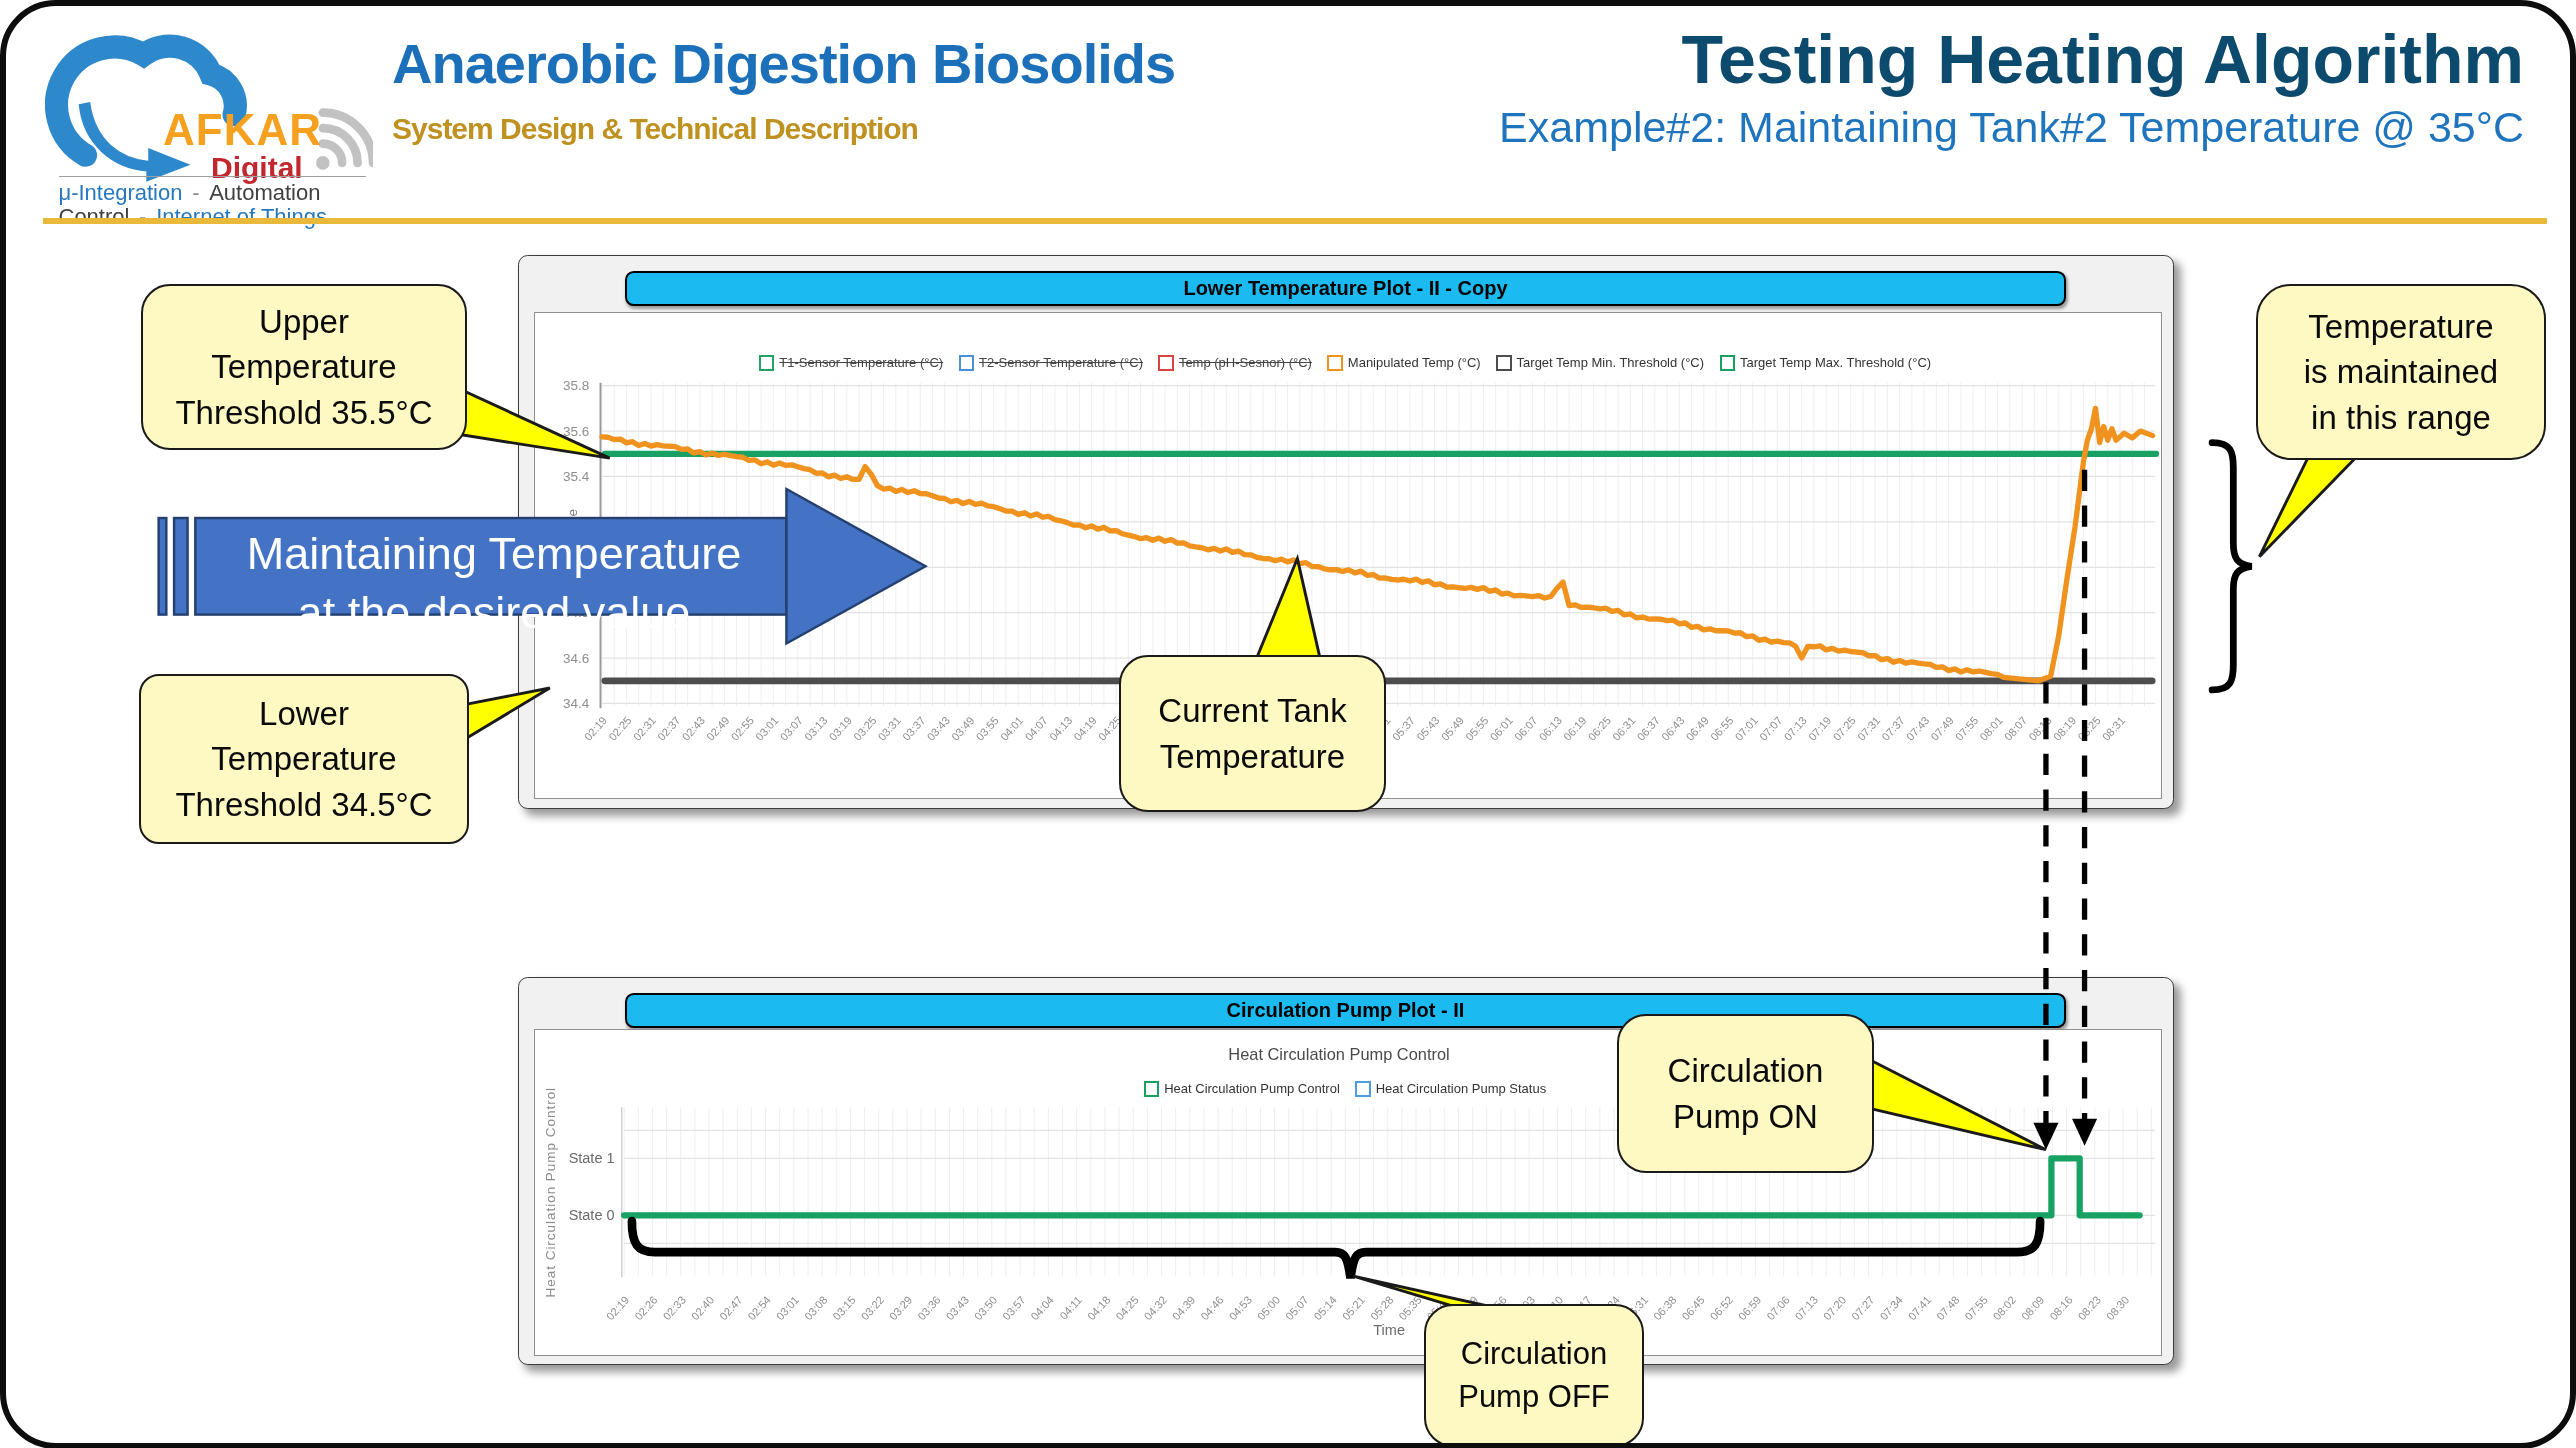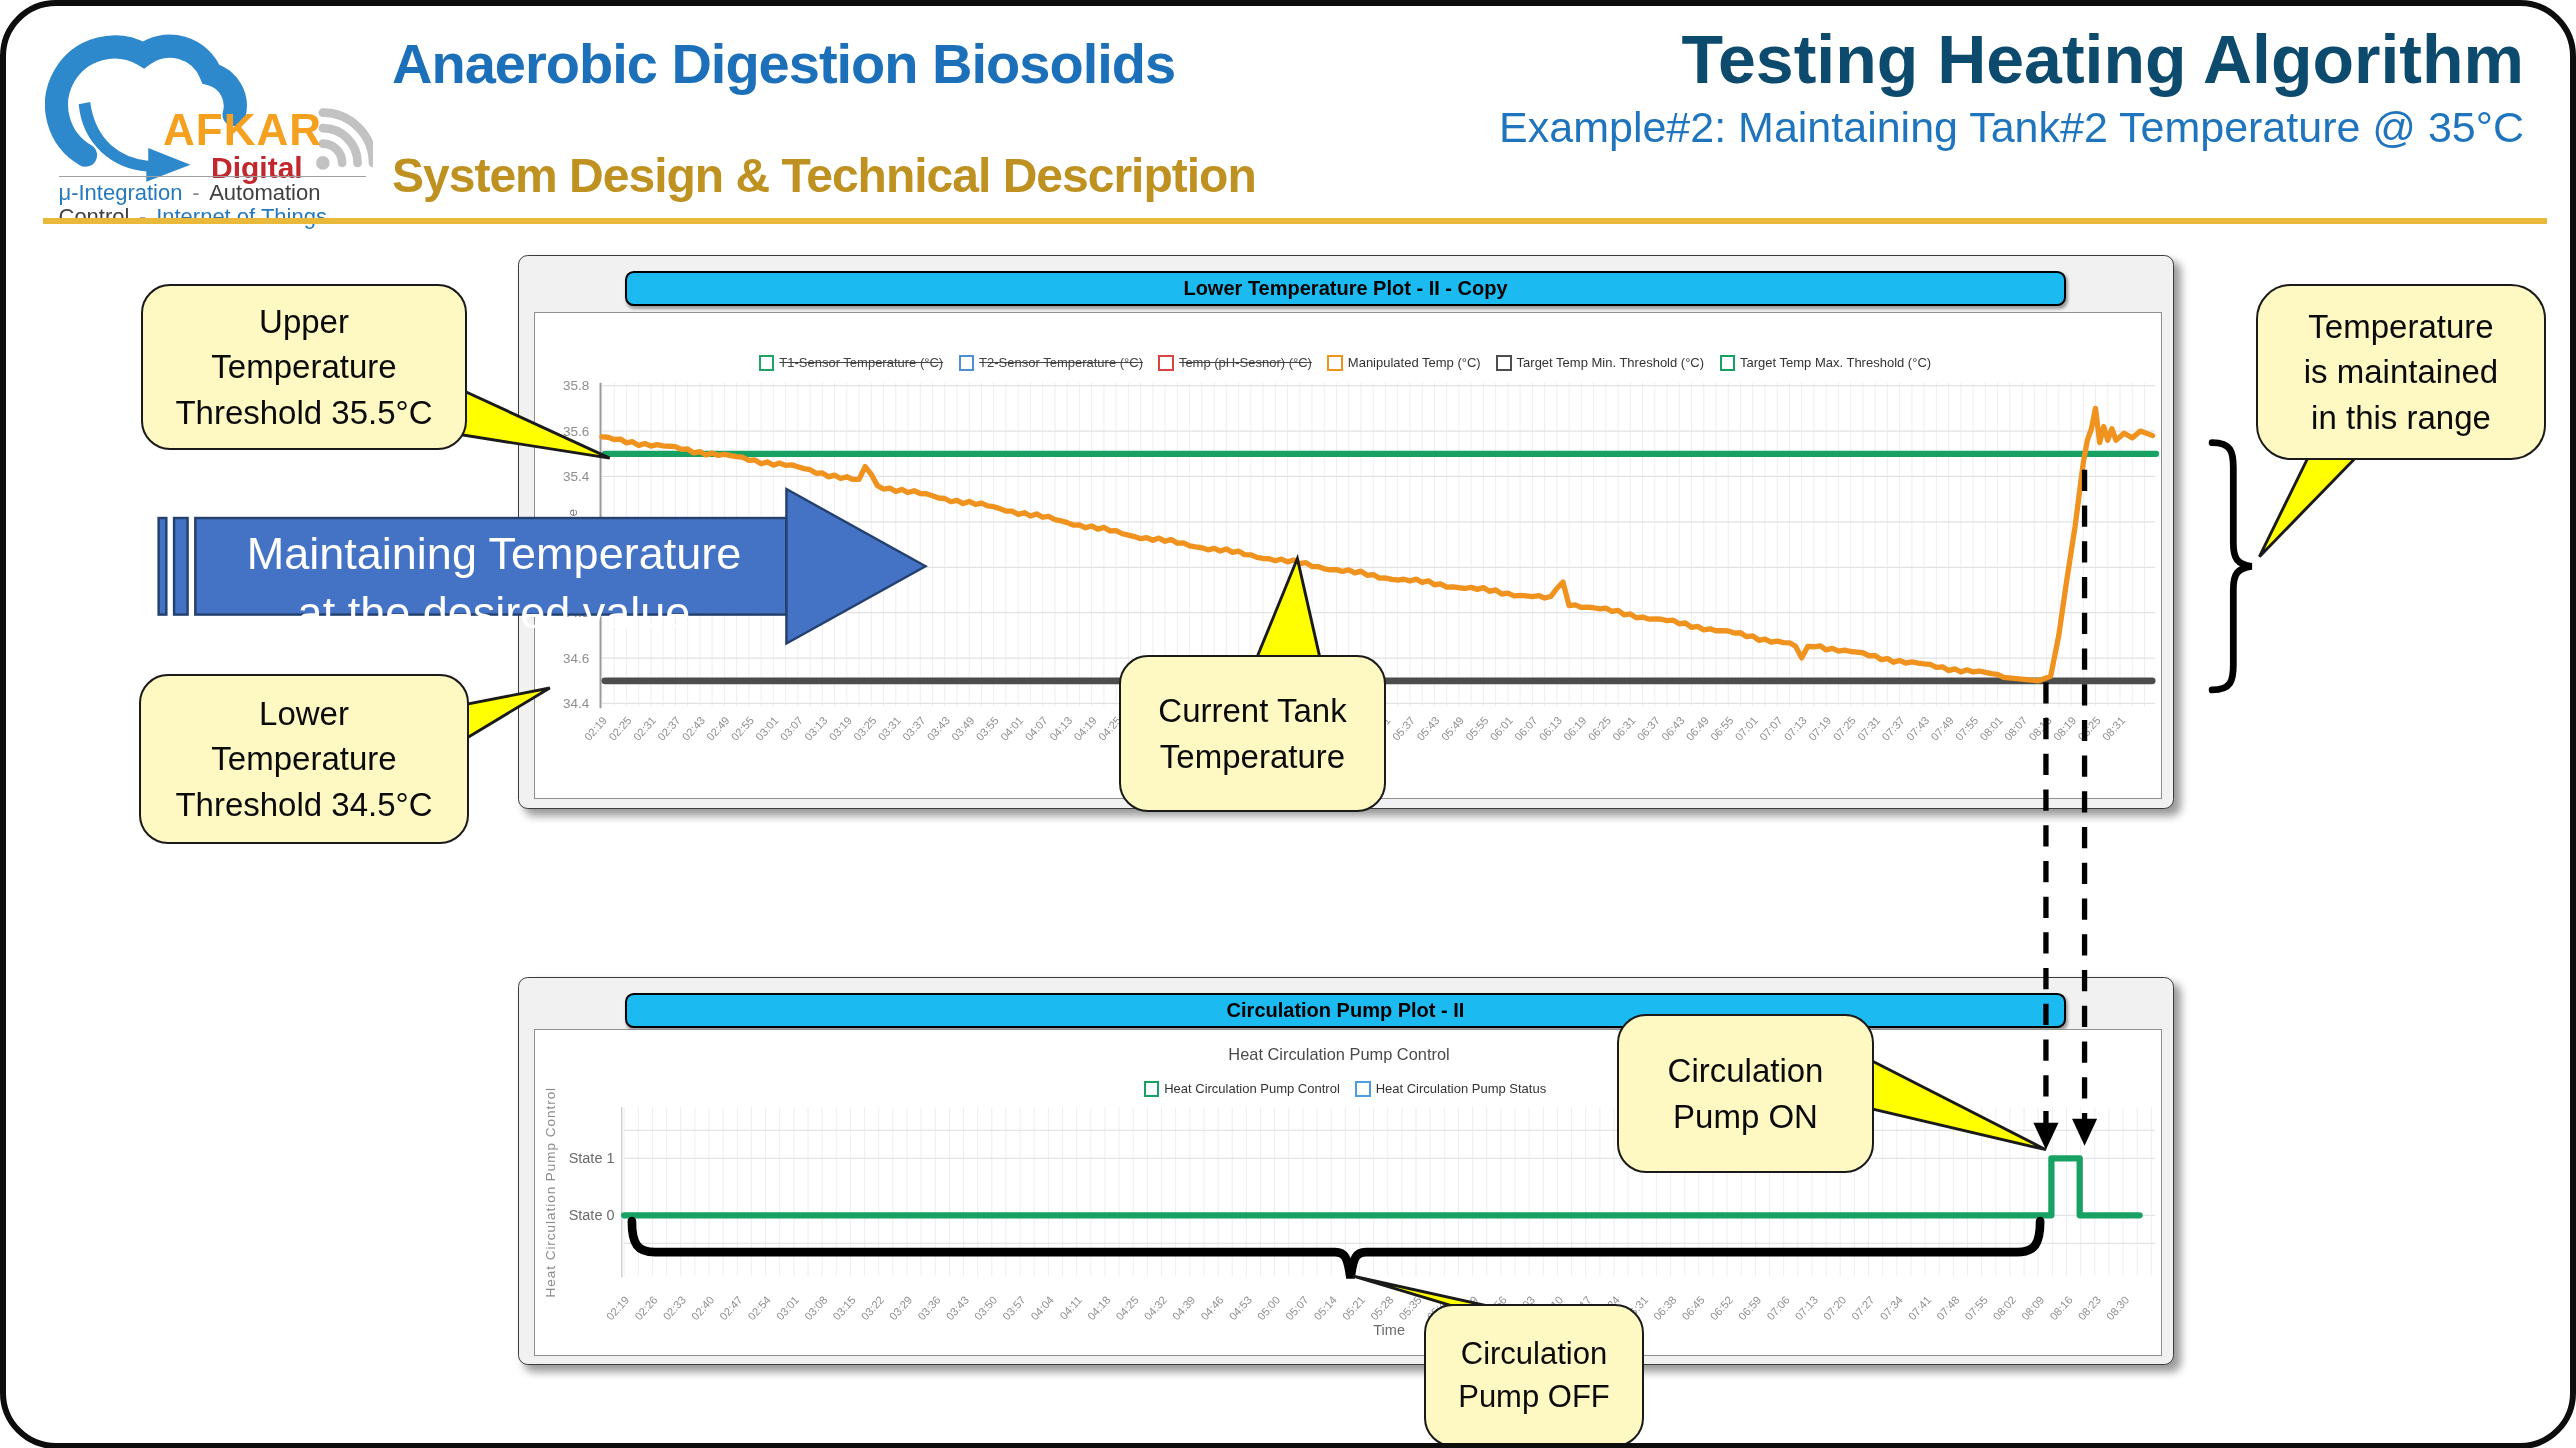--- a/index.html
+++ b/index.html
@@ -1,21 +1,21 @@
 <!DOCTYPE html>
 <html><head>
 <meta charset="utf-8">
 <style>
   html,body{margin:0;padding:0;background:#fff;font-family:"Liberation Sans",sans-serif;}
   #slide{position:relative;width:2576px;height:1449px;background:#fff;border:6.8px solid #0d0d0d;
          border-radius:56px;box-sizing:border-box;overflow:hidden;}
   .abs{position:absolute;}
   
   #main-title{left:386px;top:25px;font-size:56px;font-weight:bold;color:#1C70B9;letter-spacing:-1px;}
-  #sub-title{left:386px;top:106px;font-size:48px;font-weight:bold;color:#BE9120;letter-spacing:-1px;margin-top:36px;}
+  #sub-title{left:386px;top:106px;font-size:30px;font-weight:bold;color:#BE9120;letter-spacing:-1px;}
   #topic-title{right:46px;top:13.5px;font-size:68px;font-weight:600;color:#0c4a6e;text-align:left;}
   #example-title{right:46px;top:97px;font-size:43px;font-weight:500;color:#1E74BD;text-align:right;}
   #gold-rule{left:37px;top:212px;width:2504px;height:5.8px;background:#E9B93B;}
   
   #logo{left:39px;top:13.5px;width:328px;height:197px;}
   #logo-brand{left:118px;top:85px;font-size:44px;font-weight:bold;color:#F5A01E;letter-spacing:1px;}
   #logo-product{left:166px;top:131px;font-size:30px;font-weight:bold;color:#C3272E;}
   .tagline{left:13.5px;width:309px;font-size:22px;font-weight:500;white-space:nowrap;}
   #tagline1{top:160px;}
   #tagline2{top:184px;}
@@ -42,21 +42,21 @@
   .legend .sw{width:11.6px;height:11.6px;border:2.9px solid #000;background:#fff;display:inline-block;}
   .legend .struck{text-decoration:line-through;color:#444;}
   svg.layer{position:absolute;left:0;top:0;pointer-events:none;}
   #chart-layer{z-index:5;}
   #overlay-layer{z-index:7;}
   
   .co{z-index:8;background:#fef9c3;border:2.9px solid #1a1a1a;border-radius:29px;
       display:flex;flex-direction:column;align-items:center;justify-content:center;
       font-size:33px;color:#0b0b0b;line-height:1.38;text-align:center;}
   #co-upper{left:135px;top:278px;width:322px;height:162px;}
-  #co-lower{left:133px;top:668px;width:326px;height:166px;}
+  #co-lower{left:133px;top:668px;width:326px;height:166px;border-radius:20px;}
   #co-current{left:1113px;top:649px;width:263px;height:153px;}
   #co-range{left:2250px;top:278px;width:286px;height:172px;border-radius:35px;}
   #co-pumpon{left:1611px;top:1008px;width:253px;height:155px;}
   #co-pumpoff{left:1418px;top:1298px;width:216px;height:139px;font-size:31px;}
   
   #arrow-text{left:198px;top:519px;width:580px;z-index:8;color:#fff;font-size:45px;
               text-align:center;line-height:1.3;}
 </style>
 </head>
 <body>

